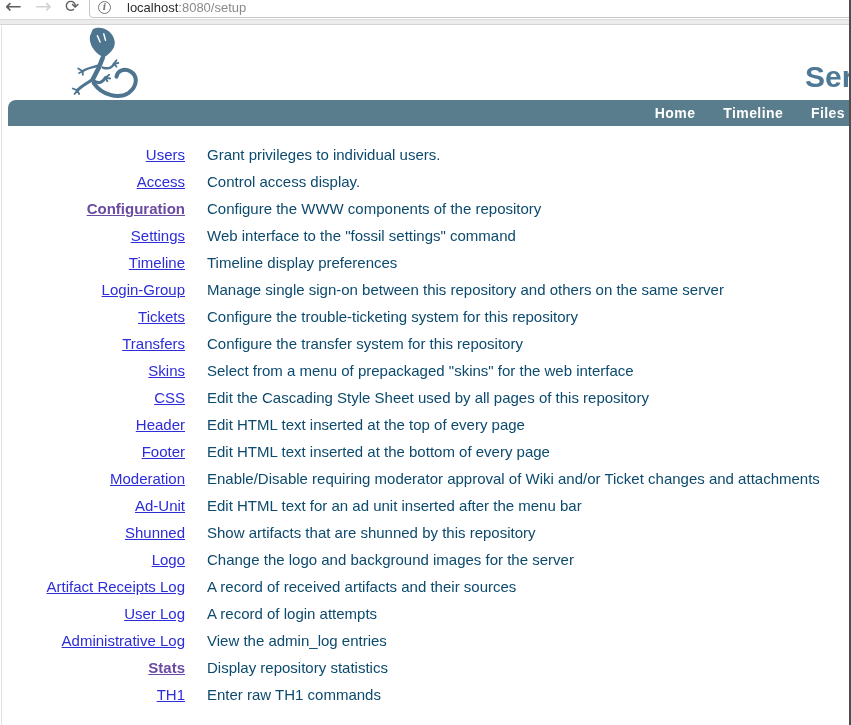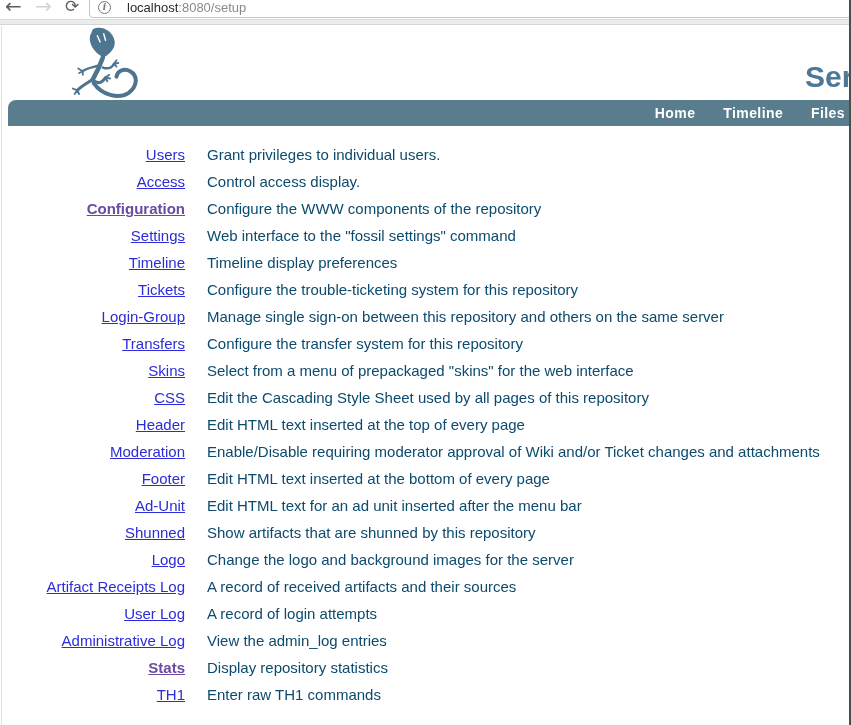--- a/index.html
+++ b/index.html
@@ -172,60 +172,60 @@
     <td class="link-cell"><a href="#" class="setup-link">Settings</a></td>
     <td class="desc-cell">Web interface to the "fossil settings" command</td>
   </tr>
 
   <tr>
     <td class="link-cell"><a href="#" class="setup-link">Timeline</a></td>
     <td class="desc-cell">Timeline display preferences</td>
   </tr>
 
   <tr>
+    <td class="link-cell"><a href="#" class="setup-link">Login-Group</a></td>
+    <td class="desc-cell">Manage single sign-on between this repository and others on the same server</td>
+  </tr>
+
+  <tr>
     <td class="link-cell"><a href="#" class="setup-link">Tickets</a></td>
     <td class="desc-cell">Configure the trouble-ticketing system for this repository</td>
   </tr>
 
   <tr>
-    <td class="link-cell"><a href="#" class="setup-link">Login-Group</a></td>
-    <td class="desc-cell">Manage single sign-on between this repository and others on the same server</td>
-  </tr>
-
-  <tr>
     <td class="link-cell"><a href="#" class="setup-link">Transfers</a></td>
     <td class="desc-cell">Configure the transfer system for this repository</td>
   </tr>
 
   <tr>
     <td class="link-cell"><a href="#" class="setup-link">Skins</a></td>
     <td class="desc-cell">Select from a menu of prepackaged "skins" for the web interface</td>
   </tr>
 
   <tr>
     <td class="link-cell"><a href="#" class="setup-link">CSS</a></td>
     <td class="desc-cell">Edit the Cascading Style Sheet used by all pages of this repository</td>
   </tr>
 
   <tr>
     <td class="link-cell"><a href="#" class="setup-link">Header</a></td>
     <td class="desc-cell">Edit HTML text inserted at the top of every page</td>
   </tr>
 
   <tr>
+    <td class="link-cell"><a href="#" class="setup-link">Footer</a></td>
+    <td class="desc-cell">Edit HTML text inserted at the bottom of every page</td>
+  </tr>
+
+  <tr>
     <td class="link-cell"><a href="#" class="setup-link">Moderation</a></td>
     <td class="desc-cell">Enable/Disable requiring moderator approval of Wiki and/or Ticket changes and attachments</td>
   </tr>
 
   <tr>
-    <td class="link-cell"><a href="#" class="setup-link">Footer</a></td>
-    <td class="desc-cell">Edit HTML text inserted at the bottom of every page</td>
-  </tr>
-
-  <tr>
     <td class="link-cell"><a href="#" class="setup-link">Ad-Unit</a></td>
     <td class="desc-cell">Edit HTML text for an ad unit inserted after the menu bar</td>
   </tr>
 
   <tr>
     <td class="link-cell"><a href="#" class="setup-link">Shunned</a></td>
     <td class="desc-cell">Show artifacts that are shunned by this repository</td>
   </tr>
 
   <tr>

